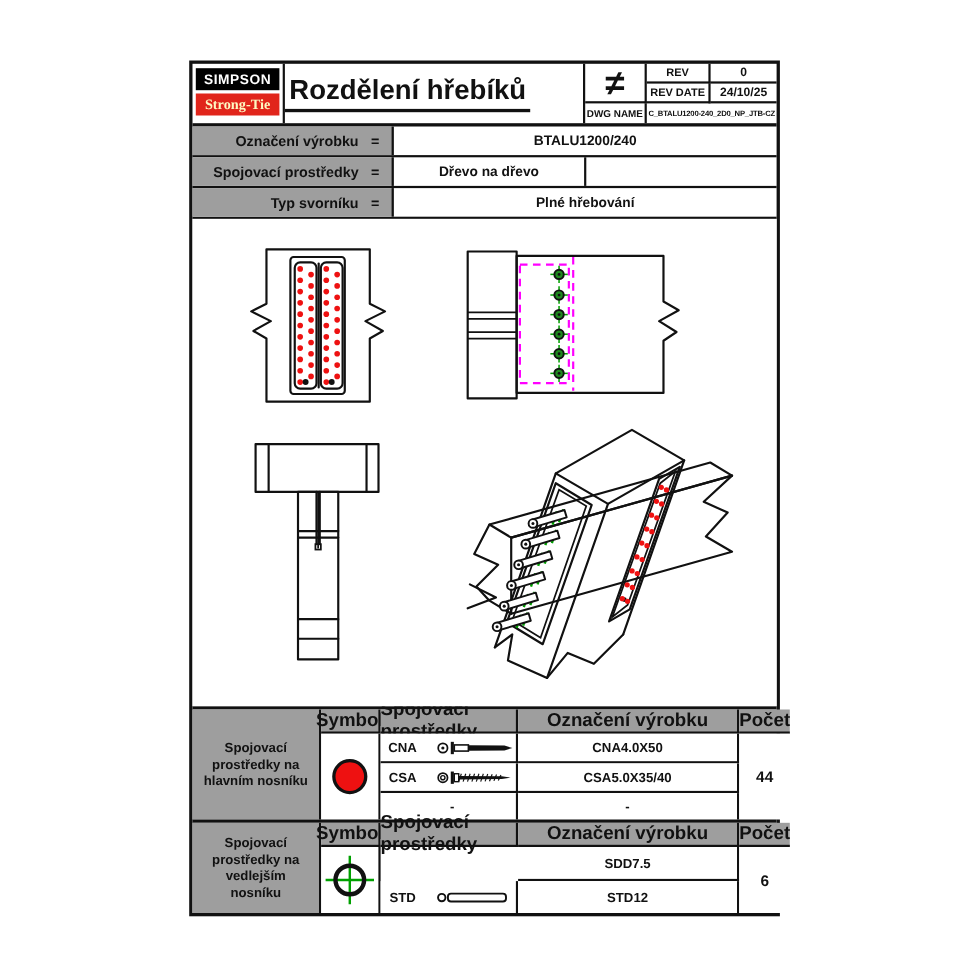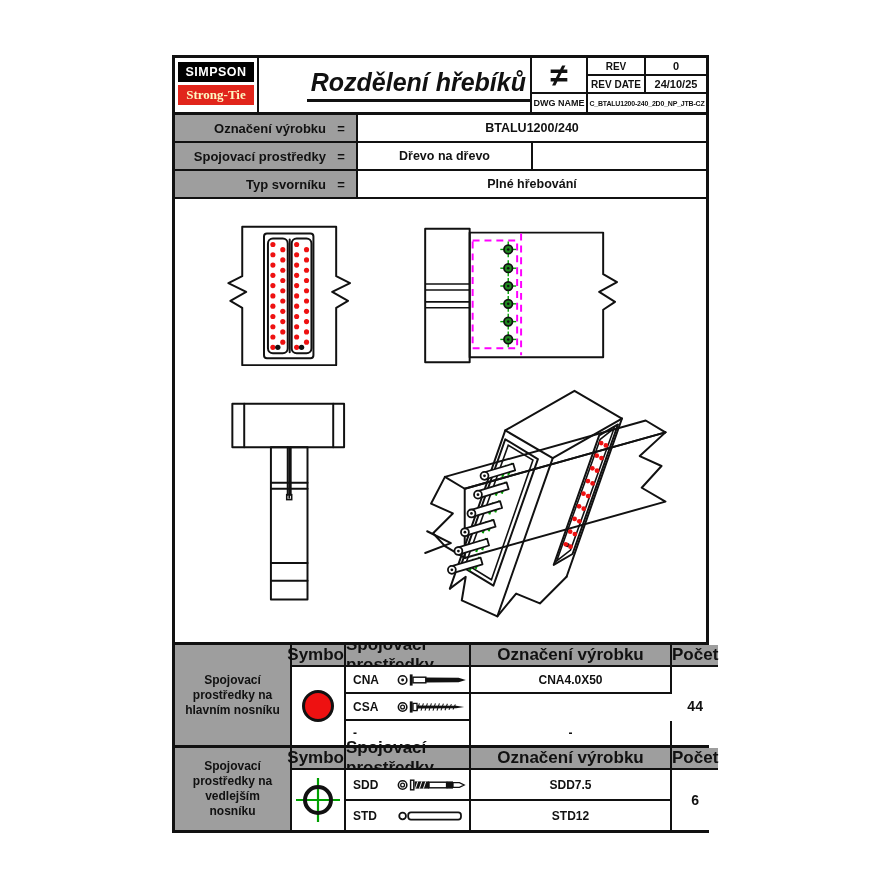--- a/index.html
+++ b/index.html
@@ -9,21 +9,21 @@
   *{box-sizing:border-box; margin:0; padding:0;}
   html,body{width:880px;height:880px;background:#fff;font-family:"Liberation Sans",sans-serif;color:var(--ink);}
   .sheet{position:relative;width:776px;height:880px;background:#fff;overflow:hidden;}
   .frame{position:absolute;left:172px;top:55px;width:537px;height:778px;border:3px solid var(--ink);display:flex;flex-direction:column;background:#fff;}
 
   
   .titleblock{height:57px;display:flex;border-bottom:3px solid var(--ink);}
   .logocell{width:84px;border-right:2px solid var(--ink);padding:4px 3px;display:flex;flex-direction:column;gap:3px;}
   .logo-top{background:#000;color:#fff;font-weight:bold;font-size:12.5px;letter-spacing:.5px;text-align:center;padding:3px 0;}
   .logo-bot{background:var(--logored);color:#fef9c3;font-family:"Liberation Serif",serif;font-weight:bold;font-size:13px;text-align:center;padding:2px 0;}
-  .titlecell{flex:1;display:flex;align-items:center;justify-content:flex-end;font-style:italic;}
+  .titlecell{flex:1;display:flex;align-items:center;justify-content:flex-start;}
   .titlecell span{font-size:25px;font-weight:bold;border-bottom:3px solid var(--ink);padding:0 4px 2px;}
   .revblock{width:176px;border-left:2px solid var(--ink);display:grid;grid-template-columns:56px 58px 1fr;grid-template-rows:18px 18px 1fr;}
   .revblock div{display:flex;align-items:center;justify-content:center;font-weight:bold;}
   .neqcell{grid-column:1;grid-row:1/3;border-right:2px solid var(--ink);border-bottom:2px solid var(--ink);font-size:32px;font-weight:900;line-height:1;}
   .rl{font-size:10px;border-right:2px solid var(--ink);border-bottom:2px solid var(--ink);}
   .rv{font-size:11px;border-bottom:2px solid var(--ink);}
   .dwgl{grid-column:1;font-size:9px;border-right:2px solid var(--ink);}
   .dwgv{grid-column:2/4;font-size:7px;letter-spacing:-0.2px;}
 
   
@@ -46,21 +46,21 @@
   .ftable{display:grid;grid-template-columns:117px 54px 125px 201px 1fr;border-top:3px solid var(--ink);}
   .ftable.t1{height:103px;grid-template-rows:22px 27px 27px 1fr;}
   .ftable.t2{height:85px;grid-template-rows:22px 31px 1fr;}
   .fcell{display:flex;align-items:center;justify-content:center;font-weight:bold;background:#fff;}
   .hdr{background:var(--gray);font-size:17px;}
   .glabel{grid-column:1;grid-row:1/-1;background:var(--gray);border-right:2px solid var(--ink);text-align:center;font-size:12px;line-height:1.25;padding:0 10px;}
   .br{border-right:2px solid var(--ink);}
   .bb{border-bottom:2px solid var(--ink);}
   .symcell{grid-column:2;grid-row:2/-1;border-right:2px solid var(--ink);}
   .cntcell{grid-column:5;grid-row:2/-1;font-size:14px;}
-  .fastrow{justify-content:space-between;padding-left:7px;gap:18px;font-size:12px;}
+  .fastrow{justify-content:center;padding-left:7px;gap:18px;font-size:12px;}
   .prod{font-size:12px;}
   .redcirc{width:32px;height:32px;border-radius:50%;background:var(--red);border:3px solid var(--ink);}
 </style>
 </head>
 <body>
 
 <div class="sheet">
   <div class="frame">
 
     <div class="titleblock">
@@ -328,20 +328,21 @@
             <line x1="43" y1="5.5" x2="40" y2="14.5"></line>
               <line x1="48" y1="5.5" x2="45" y2="14.5"></line>
               <line x1="53" y1="5.5" x2="50" y2="14.5"></line>
             <line x1="58" y1="5.8" x2="55" y2="14.2"></line>
               <line x1="63" y1="6" x2="60" y2="14"></line>
               <line x1="68" y1="6.4" x2="65" y2="13.6"></line>
               <line x1="73" y1="6.8" x2="70" y2="13.2"></line>
           </g>
         </svg>
       </div>
+      <div class="fcell prod br bb" style="grid-column:4;grid-row:3">CSA5.0X35/40</div>
 
       <div class="fcell fastrow br" style="grid-column:3;grid-row:4">-</div>
       <div class="fcell prod br" style="grid-column:4;grid-row:4">-</div>
 
       <div class="fcell cntcell">44</div>
     </div>
 
     <div class="ftable t2">
       <div class="fcell glabel">Spojovací prostředky na vedlejším nosníku</div>
       <div class="fcell hdr br bb">Symbol</div>
@@ -350,37 +351,20 @@
       <div class="fcell hdr bb">Počet</div>
 
       <div class="fcell symcell">
         <svg width="48" height="48" viewBox="0 0 48 48">
           <line x1="2" y1="24" x2="46" y2="24" stroke="var(--green2)" stroke-width="2.2"></line>
           <line x1="24" y1="2" x2="24" y2="46" stroke="var(--green2)" stroke-width="2.2"></line>
           <circle cx="24" cy="24" r="13" fill="none" stroke="#111" stroke-width="4"></circle>
         </svg>
       </div>
 
-      <div class="fcell fastrow br bb" style="grid-column:3;grid-row:2">
-        <span>SDD</span>
-        <svg width="72" height="18" viewBox="0 0 90 20">
-          <circle cx="7" cy="10" r="5.3" fill="none" stroke="#111" stroke-width="2"></circle>
-            <circle cx="7" cy="10" r="2.4" fill="none" stroke="#111" stroke-width="1.6"></circle>
-          <rect x="17" y="4" width="4" height="12" fill="#fff" stroke="#111" stroke-width="1.8"></rect>
-          <rect x="22" y="5.5" width="18" height="9" fill="#111"></rect>
-          <g stroke="#fff" stroke-width="1.2">
-              <line x1="26" y1="5.5" x2="23" y2="14.5"></line>
-              <line x1="31" y1="5.5" x2="28" y2="14.5"></line>
-              <line x1="36" y1="5.5" x2="33" y2="14.5"></line>
-            </g>
-          <rect x="40" y="6.5" width="22" height="7" fill="#fff" stroke="#111" stroke-width="1.8"></rect>
-          <rect x="62" y="5.5" width="8" height="9" fill="#111"></rect>
-          <path d="M70,7 L78,7 L84,10 L78,13 L70,13 Z" fill="#fff" stroke="#111" stroke-width="1.6"></path>
-        </svg>
-      </div>
       <div class="fcell prod br bb" style="grid-column:4;grid-row:2">SDD7.5</div>
 
       <div class="fcell fastrow br" style="grid-column:3;grid-row:3">
         <span>STD</span>
         <svg width="72" height="18" viewBox="0 0 90 20">
           <circle cx="7" cy="10" r="4.2" fill="none" stroke="#111" stroke-width="2.2"></circle>
           <rect x="14" y="5.5" width="66" height="9" rx="3.5" fill="#fff" stroke="#111" stroke-width="2.2"></rect>
         </svg>
       </div>
       <div class="fcell prod br" style="grid-column:4;grid-row:3">STD12</div>

